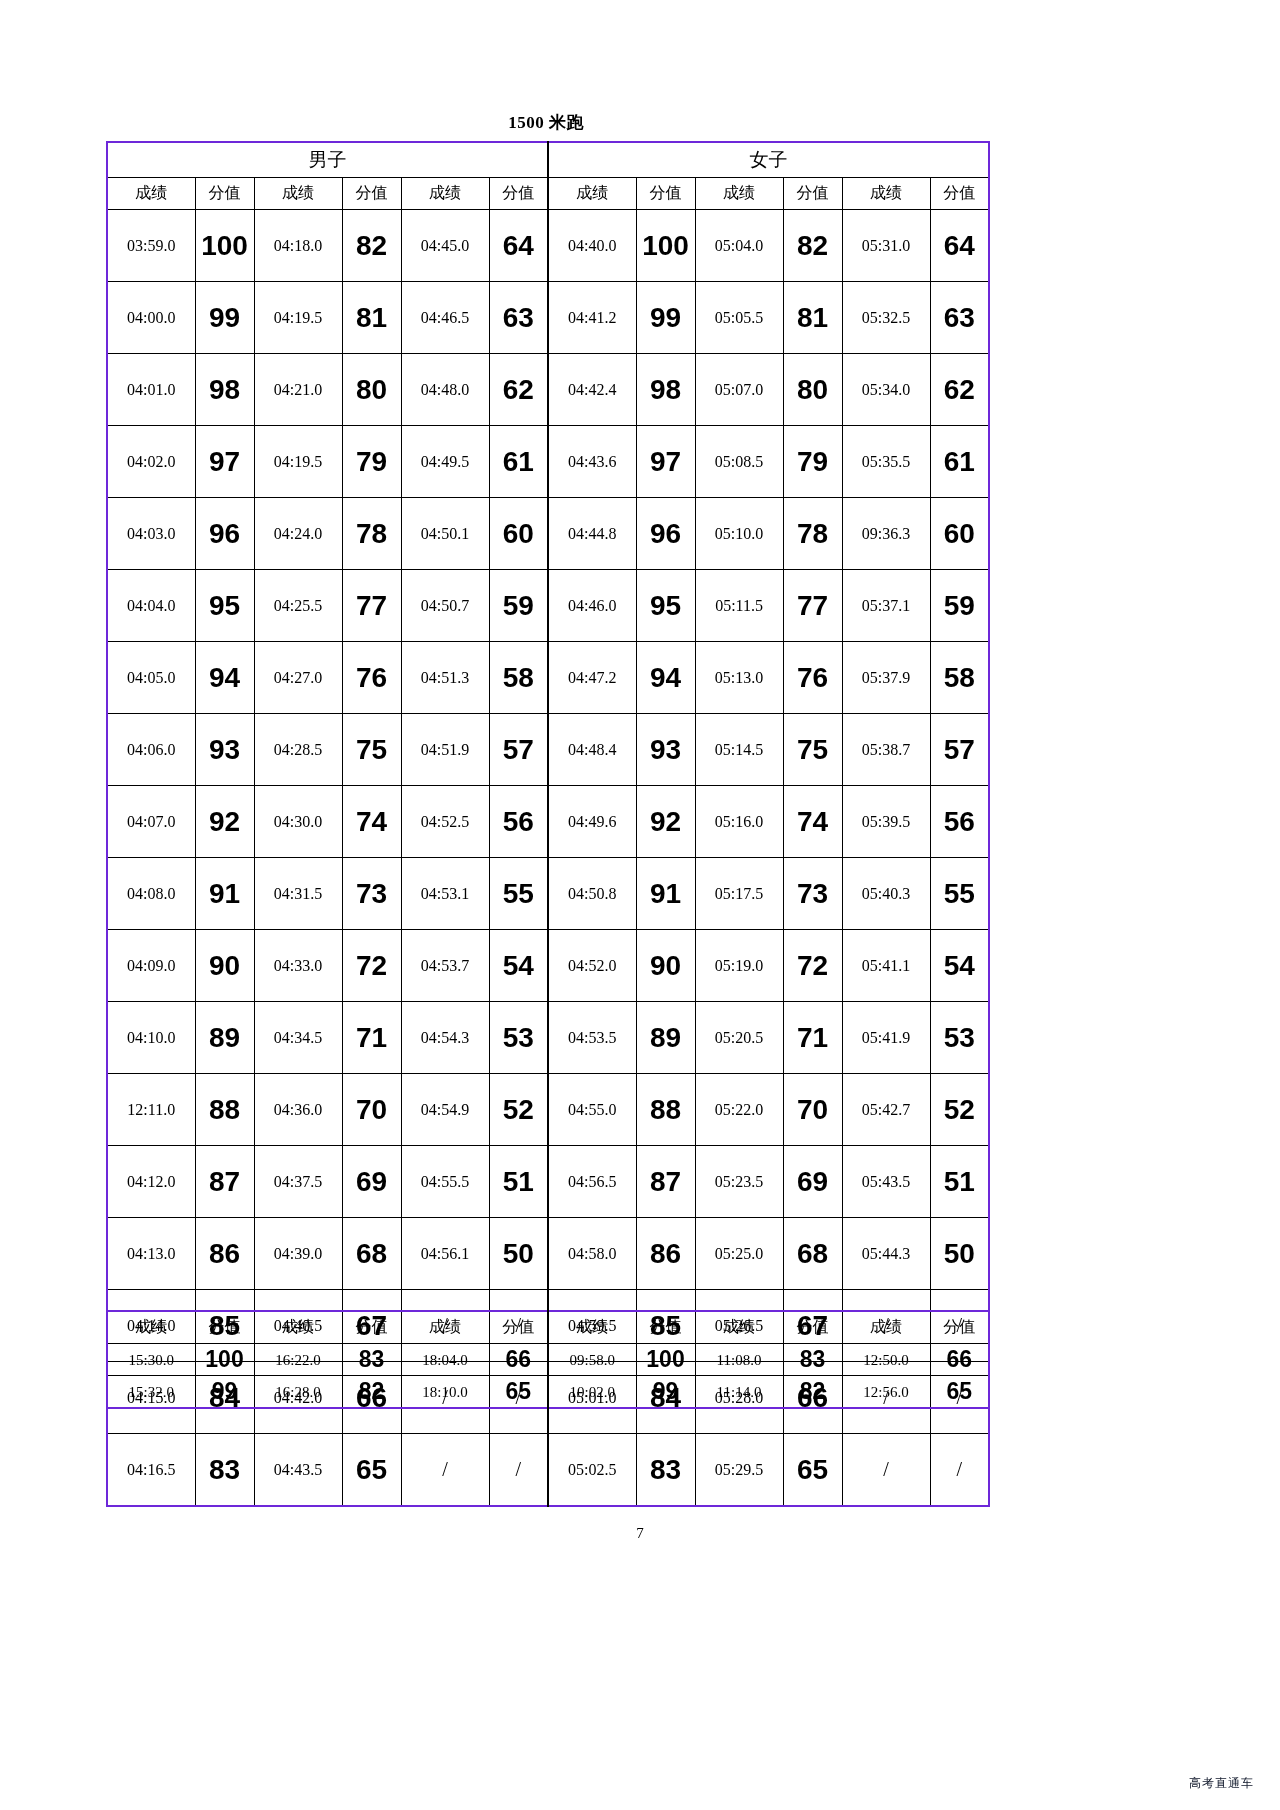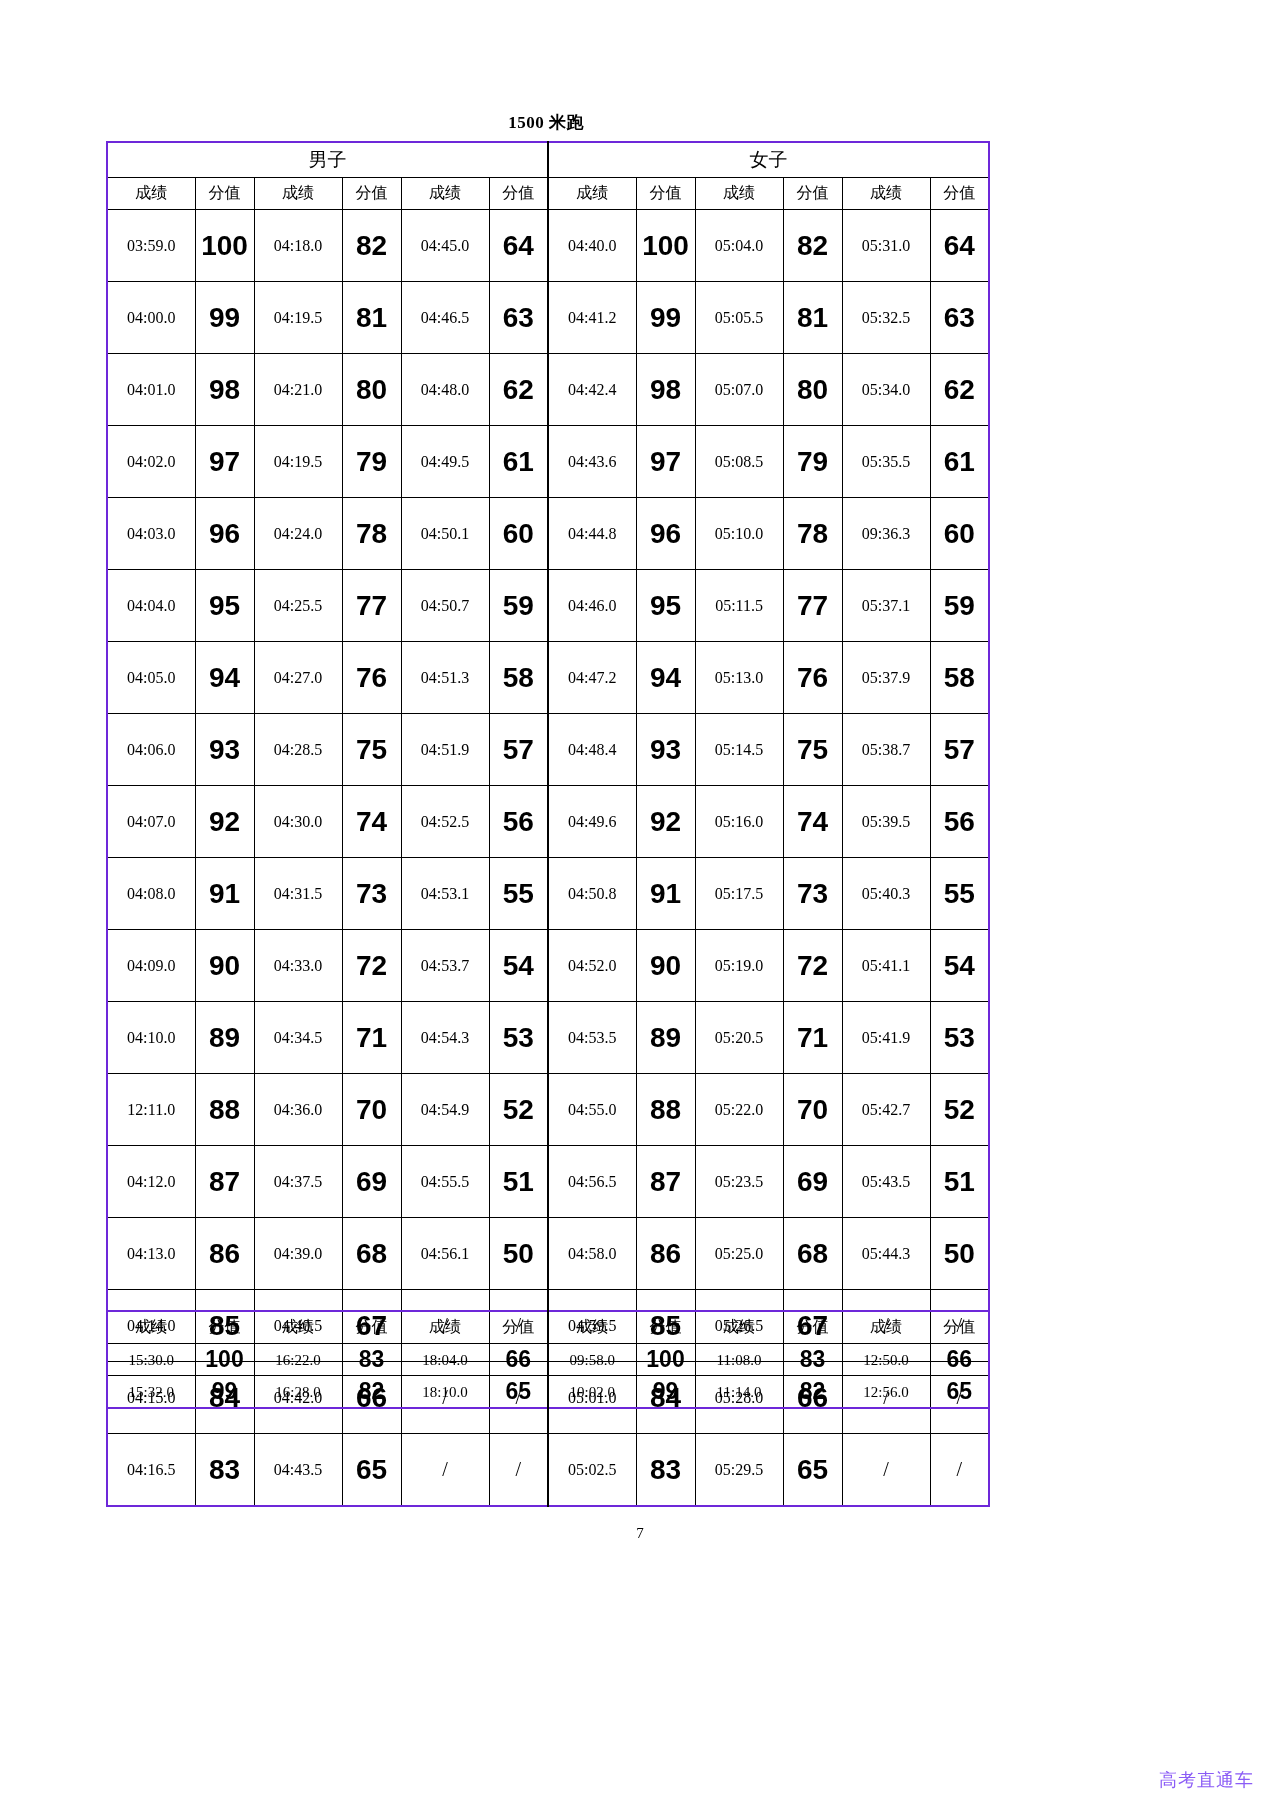--- a/index.html
+++ b/index.html
@@ -115,22 +115,22 @@
     text-align: center;
     font-size: 15px;
     font-family: "Liberation Serif", "DejaVu Serif", serif;
   }
 
   
   .watermark {
     position: absolute;
     right: 26px;
     bottom: 18px;
-    font-size: 18px;
-    color: #8b5cf6;
+    font-size: 12px;
+    color: #0f172a;
     font-family: "Liberation Sans", "DejaVu Sans", sans-serif;
     letter-spacing: 1px;
   }
 </style>
 </head>
 <body>
 
 <div class="page">
 
   <div class="sec1">

